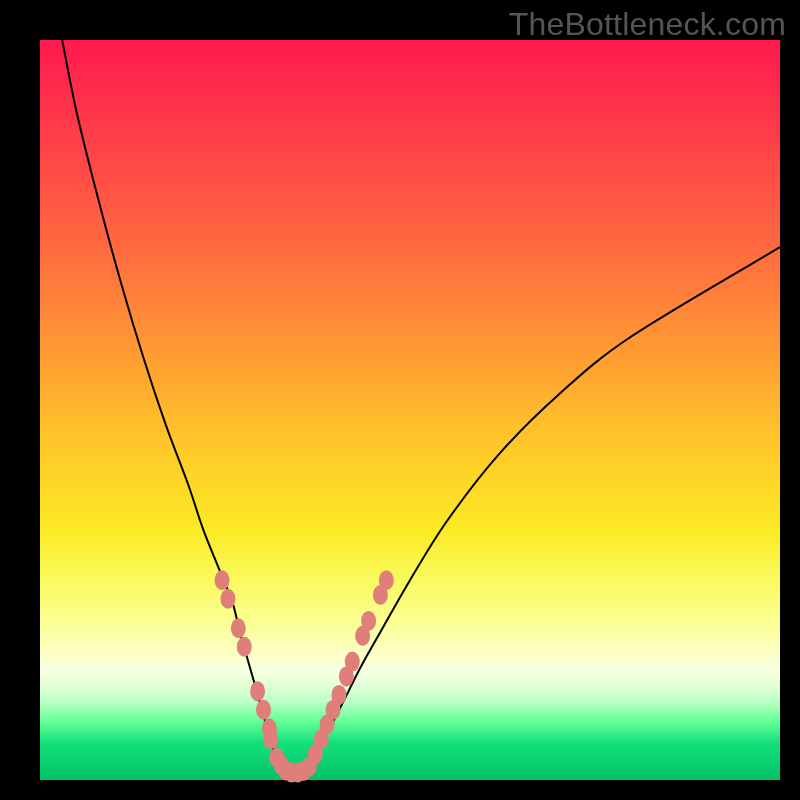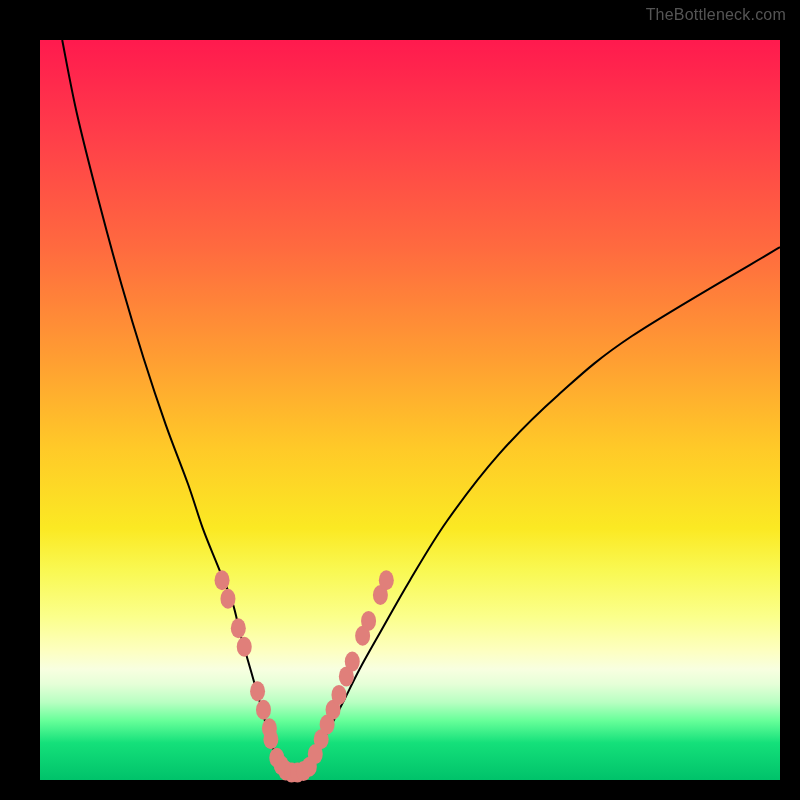--- a/index.html
+++ b/index.html
@@ -15,21 +15,21 @@
     position: relative;
     width: 800px;
     height: 800px;
     background: #000;
   }
   .watermark {
     position: absolute;
     top: 6px;
     right: 14px;
     color: #555;
-    font-size: 16px;
+    font-size: 32px;
     font-weight: 400;
     letter-spacing: 0.2px;
     z-index: 10;
   }
   .plot-bg {
     position: absolute;
     left: 40px;
     top: 40px;
     width: 740px;
     height: 740px;

